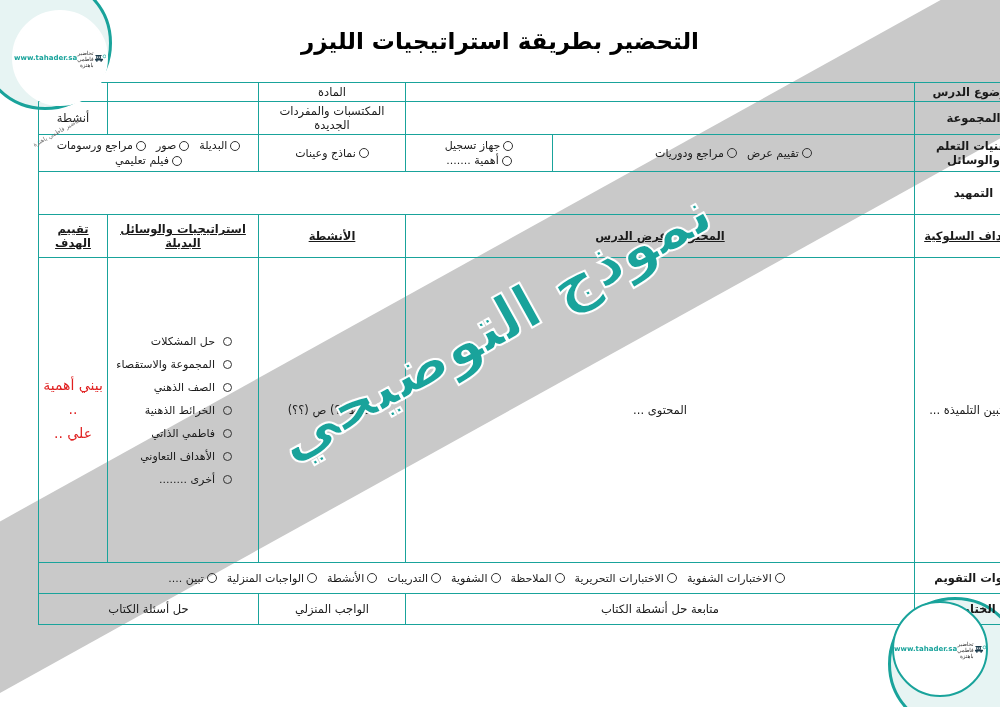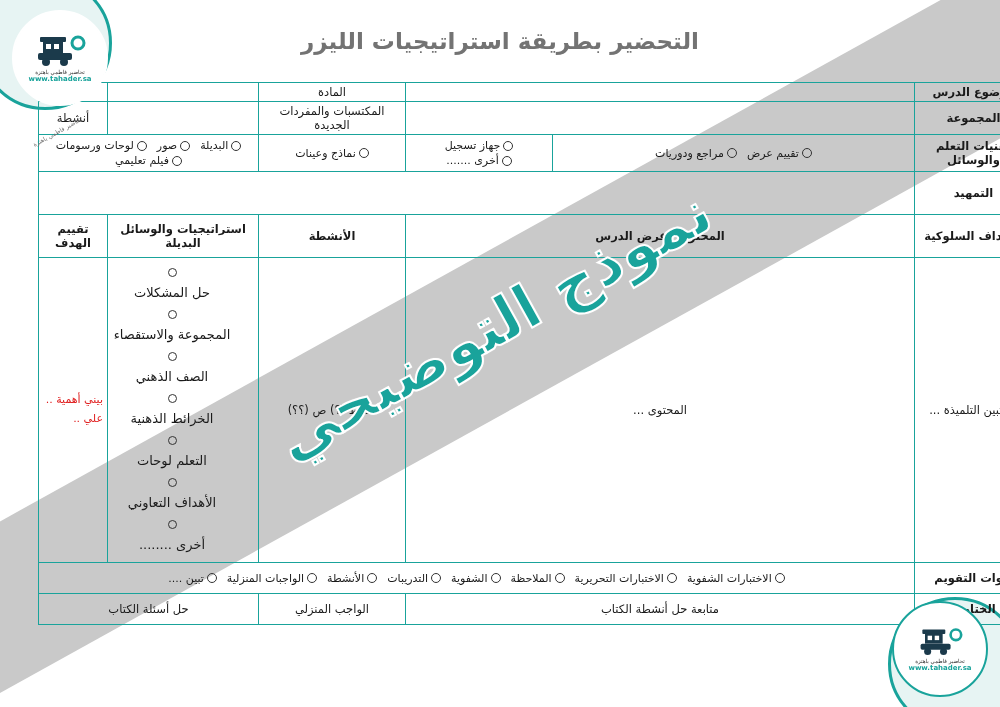--- a/index.html
+++ b/index.html
@@ -30,34 +30,34 @@
     border:3px solid #19a39b;
     background:#e7f4f3;
   }
   .cc-tl{width:128px;height:128px;left:-22px;top:-24px;}
   .cc-br{width:128px;height:128px;right:-22px;bottom:-24px;}
   .logo{
     position:absolute;
     width:96px;height:96px;border-radius:50%;
     background:#ffffff;
     border:2px solid #ffffff;
-    display:flex;flex-direction:column;align-items:center;justify-content:center;
+    display:flex;flex-direction:row;align-items:center;justify-content:center;
     box-sizing:border-box;
     z-index:4;
   }
   .logo-tl{left:12px;top:10px;}
   .logo-br{right:12px;bottom:10px;border:2px solid #19a39b;}
   .logo svg{display:block;}
   .logo .l1{font-size:5.5px;color:#333;margin-top:2px;}
   .logo .l2{font-size:7px;color:#19a39b;font-weight:bold;}
 
   .title{
     position:absolute;top:28px;left:0;right:0;
     text-align:center;
-    color:#737373;
+    color:#000000;
     font-size:23px;font-weight:bold;
     z-index:5;
     letter-spacing:0;
   }
 
   
   table.sheet{
     position:absolute;
     top:82px;left:38px;
     width:925px;
@@ -77,32 +77,32 @@
   }
   .rowlabel{
     color:#00635c;
     font-weight:bold;
     font-size:12px;
     width:120px;
     text-align:center;
   }
   .sub{font-size:11px;}
   .red{color:#e02020;}
-  .hdr{color:#00635c;font-weight:bold;font-size:11.5px;}
+  .hdr{color:#00635c;font-weight:bold;font-size:11.5px;text-decoration:underline;}
   .optlist{display:flex;flex-wrap:wrap;justify-content:center;gap:2px 10px;direction:rtl;}
   .opt{display:inline-flex;align-items:center;gap:3px;font-size:11px;white-space:nowrap;}
   .circ{
     display:inline-block;width:8px;height:8px;border:1px solid #333;border-radius:50%;
   }
   .strat{
     display:flex;align-items:center;justify-content:flex-start;
-    gap:8px;padding:5px 26px 5px 4px;font-size:13px;flex-direction:column;
+    gap:8px;padding:5px 26px 5px 4px;font-size:11px;
   }
   .strat .circ{width:7px;height:7px;}
-  .mid-left{font-size:11px;color:#e02020;line-height:1.7;text-align:right;}
+  .mid-left{font-size:14px;color:#e02020;line-height:1.7;}
   .tall{height:300px;}
   
   .watermark{
     position:absolute;
     left:250px;top:290px;
     font-size:60px;
     font-weight:bold;
     color:#19a39b;
     -webkit-text-stroke:2px #ffffff;
     transform:rotate(-29deg);
@@ -200,21 +200,21 @@
           </div>
         </td>
         <td rowspan="2">
           <div class="optlist" style="padding:2px 2px;">
             <span class="opt">
                 <span class="circ"></span>
                 <span>جهاز تسجيل</span>
               </span>
             <span class="opt">
                 <span class="circ"></span>
-                <span>أخرى .......</span>
+                <span>أهمية .......</span>
               </span>
           </div>
         </td>
         <td rowspan="2">
           <div class="optlist">
               <span class="opt">
                 <span class="circ"></span>
                 <span>نماذج وعينات</span>
               </span>
             </div>
@@ -224,21 +224,21 @@
             <span class="opt">
                 <span class="circ"></span>
                 <span>البديلة</span>
               </span>
             <span class="opt">
                 <span class="circ"></span>
                 <span>صور</span>
               </span>
             <span class="opt">
                 <span class="circ"></span>
-                <span>لوحات ورسومات</span>
+                <span>مراجع ورسومات</span>
               </span>
             <span class="opt">
                 <span class="circ"></span>
                 <span>فيلم تعليمي</span>
               </span>
           </div>
         </td>
       </tr>
       <tr></tr>
 
@@ -271,21 +271,21 @@
           <div class="strat">
               <span class="circ"></span>
               <span>الصف الذهني</span>
             </div>
           <div class="strat">
               <span class="circ"></span>
               <span>الخرائط الذهنية</span>
             </div>
           <div class="strat">
               <span class="circ"></span>
-              <span>التعلم لوحات</span>
+              <span>فاطمي الذاتي</span>
             </div>
           <div class="strat">
               <span class="circ"></span>
               <span>الأهداف التعاوني</span>
             </div>
           <div class="strat">
               <span class="circ"></span>
               <span>أخرى ........</span>
             </div>
         </td>

